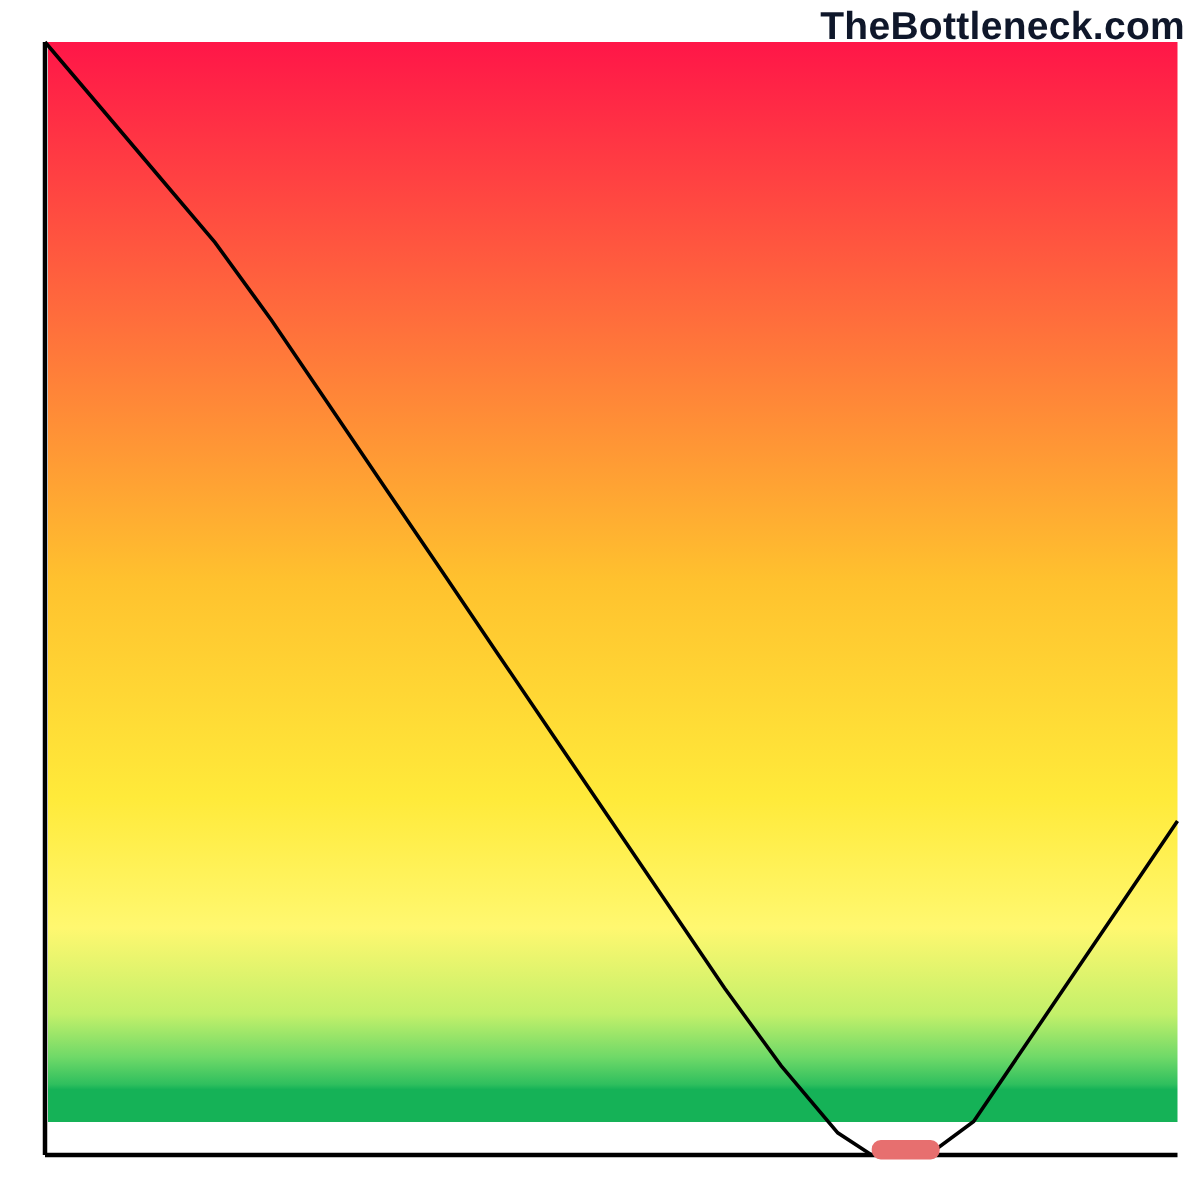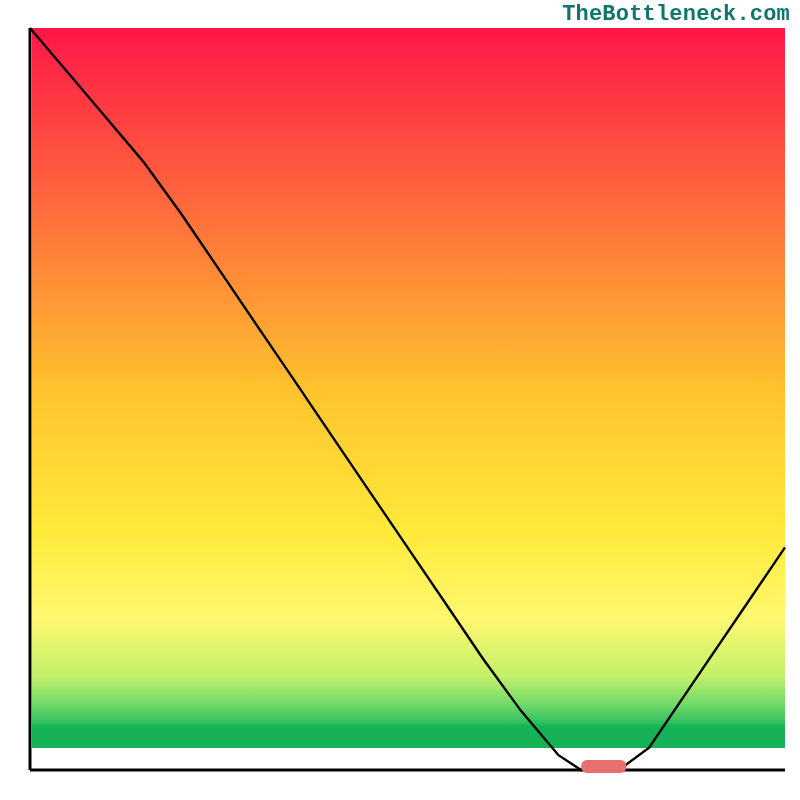--- a/index.html
+++ b/index.html
@@ -12,25 +12,24 @@
   }
   .stage {
     position: relative;
     width: 800px;
     height: 800px;
   }
   .watermark {
     position: absolute;
     top: 2px;
     right: 10px;
-    font-size: 22px;
+    font-size: 26px;
     font-weight: 600;
-    color: #0f766e;
+    color: #0f172a;
     letter-spacing: 0.2px;
-    font-family: Liberation Mono, monospace;
   }
   svg {
     position: absolute;
     top: 0;
     left: 0;
   }
 </style>
 </head>
 <body>
 

